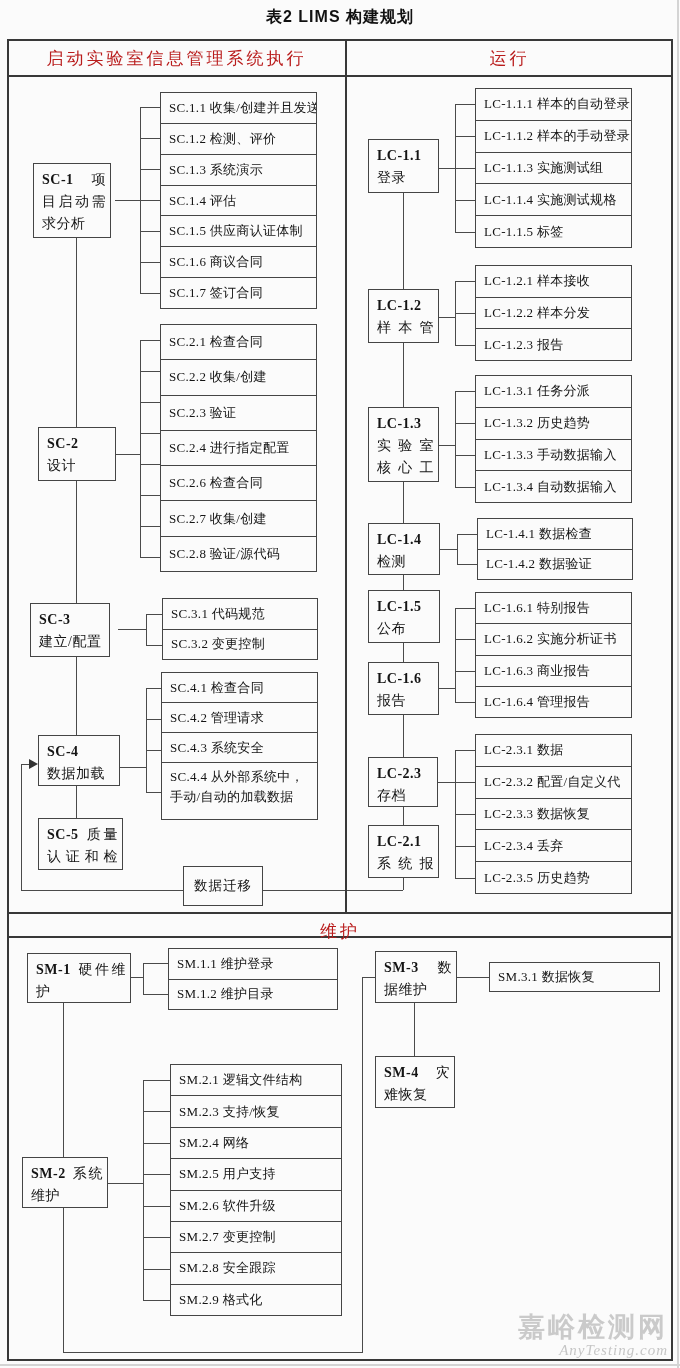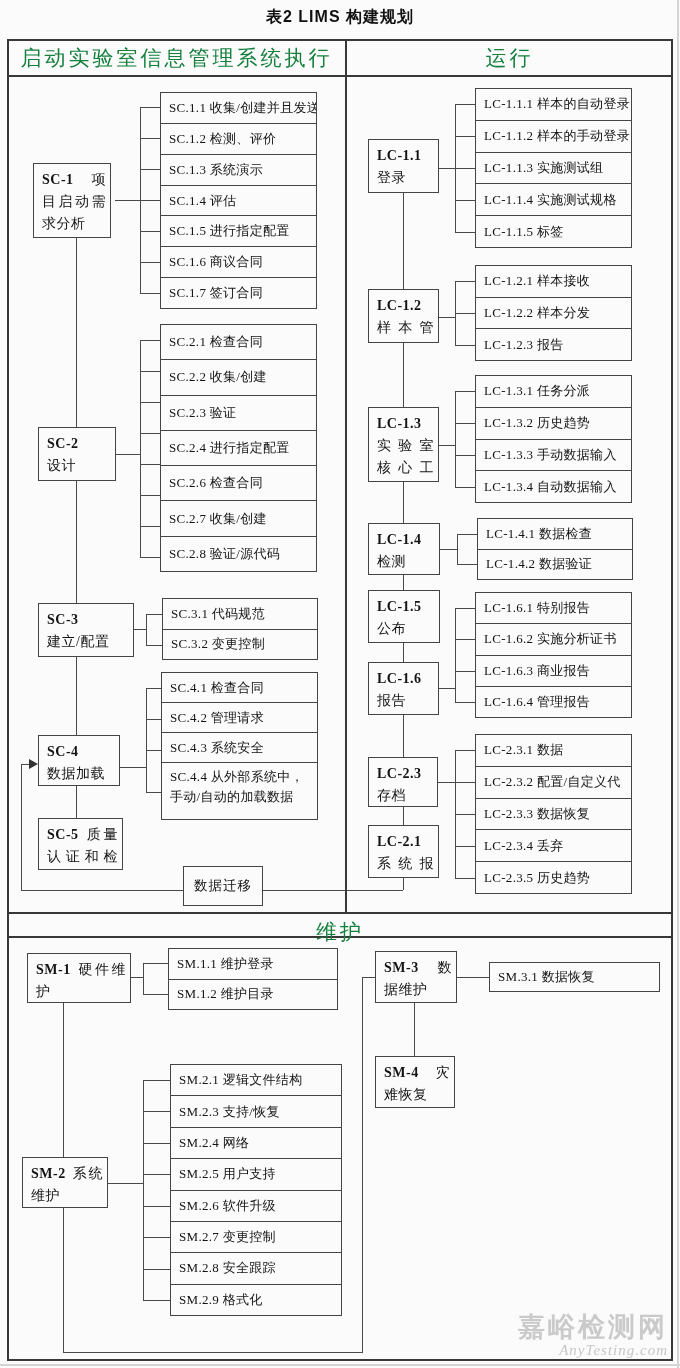--- a/index.html
+++ b/index.html
@@ -13,21 +13,21 @@
     position:absolute; left:0; top:7px; width:680px; text-align:center;
     font-family:"Liberation Sans","DejaVu Sans",sans-serif;
     font-weight:bold; font-size:16px; letter-spacing:1px; color:#111;
   }
   #frame {
     position:absolute; left:7px; top:39px; width:666px; height:1322px;
     border:2px solid #383838;
   }
   .hd {
     position:absolute; display:flex; align-items:center; justify-content:center;
-    font-size:21px; letter-spacing:3px; color:#15803d;
+    font-size:17px; letter-spacing:3px; color:#b91c1c;
   }
   .ln { position:absolute; background:#4a4a4a; }
   .ln.thick { background:#383838; }
   .edge { position:absolute; background:#d4d4d4; }
   .pbox {
     position:absolute; border:1px solid #454545; background:#fbfbfb;
     font-size:14px; line-height:22px; padding:5px 4px 3px 8px;
     text-align:justify; overflow:hidden;
   }
   .pbox b { font-weight:bold; margin-right:6px; letter-spacing:.5px; }
@@ -177,33 +177,33 @@
   <div id="frame"></div>
 
   <div class="hd" style="left:7px;top:41px;width:339px;height:34px">启动实验室信息管理系统执行</div>
   <div class="hd" style="left:346px;top:41px;width:327px;height:34px">运行</div>
   <div class="hd" style="left:7px;top:914px;width:666px;height:35px">维护</div>
 
   <div class="pbox" style="left:33px;top:163px;width:78px;height:75px">
     <b>SC-1</b><i>项目启动需求分析</i></div>
   <div class="pbox stacked" style="left:38px;top:427px;width:78px;height:54px">
     <b>SC-2</b><i>设计</i></div>
-  <div class="pbox stacked" style="left:38px;top:603px;width:96px;height:54px">
+  <div class="pbox stacked" style="left:30px;top:603px;width:80px;height:54px">
     <b>SC-3</b><i>建立/配置</i></div>
   <div class="pbox stacked" style="left:38px;top:735px;width:82px;height:51px">
     <b>SC-4</b><i>数据加载</i></div>
   <div class="pbox" style="left:38px;top:818px;width:85px;height:52px">
     <b>SC-5</b><i>质量认证和检验</i></div>
 
   <div class="stack" style="left:160px;top:92px;width:157px;height:217px">
       <div class="row">SC.1.1 收集/创建并且发送</div>
       <div class="row">SC.1.2 检测、评价</div>
       <div class="row">SC.1.3 系统演示</div>
       <div class="row">SC.1.4 评估</div>
-      <div class="row">SC.1.5 进行指定配置</div>
+      <div class="row">SC.1.5 供应商认证体制</div>
       <div class="row">SC.1.6 商议合同</div>
       <div class="row">SC.1.7 签订合同</div>
     </div>
   <div class="stack" style="left:160px;top:324px;width:157px;height:248px">
       <div class="row">SC.2.1 检查合同</div>
       <div class="row">SC.2.2 收集/创建</div>
       <div class="row">SC.2.3 验证</div>
       <div class="row">SC.2.4 进行指定配置</div>
       <div class="row">SC.2.6 检查合同</div>
       <div class="row">SC.2.7 收集/创建</div>

